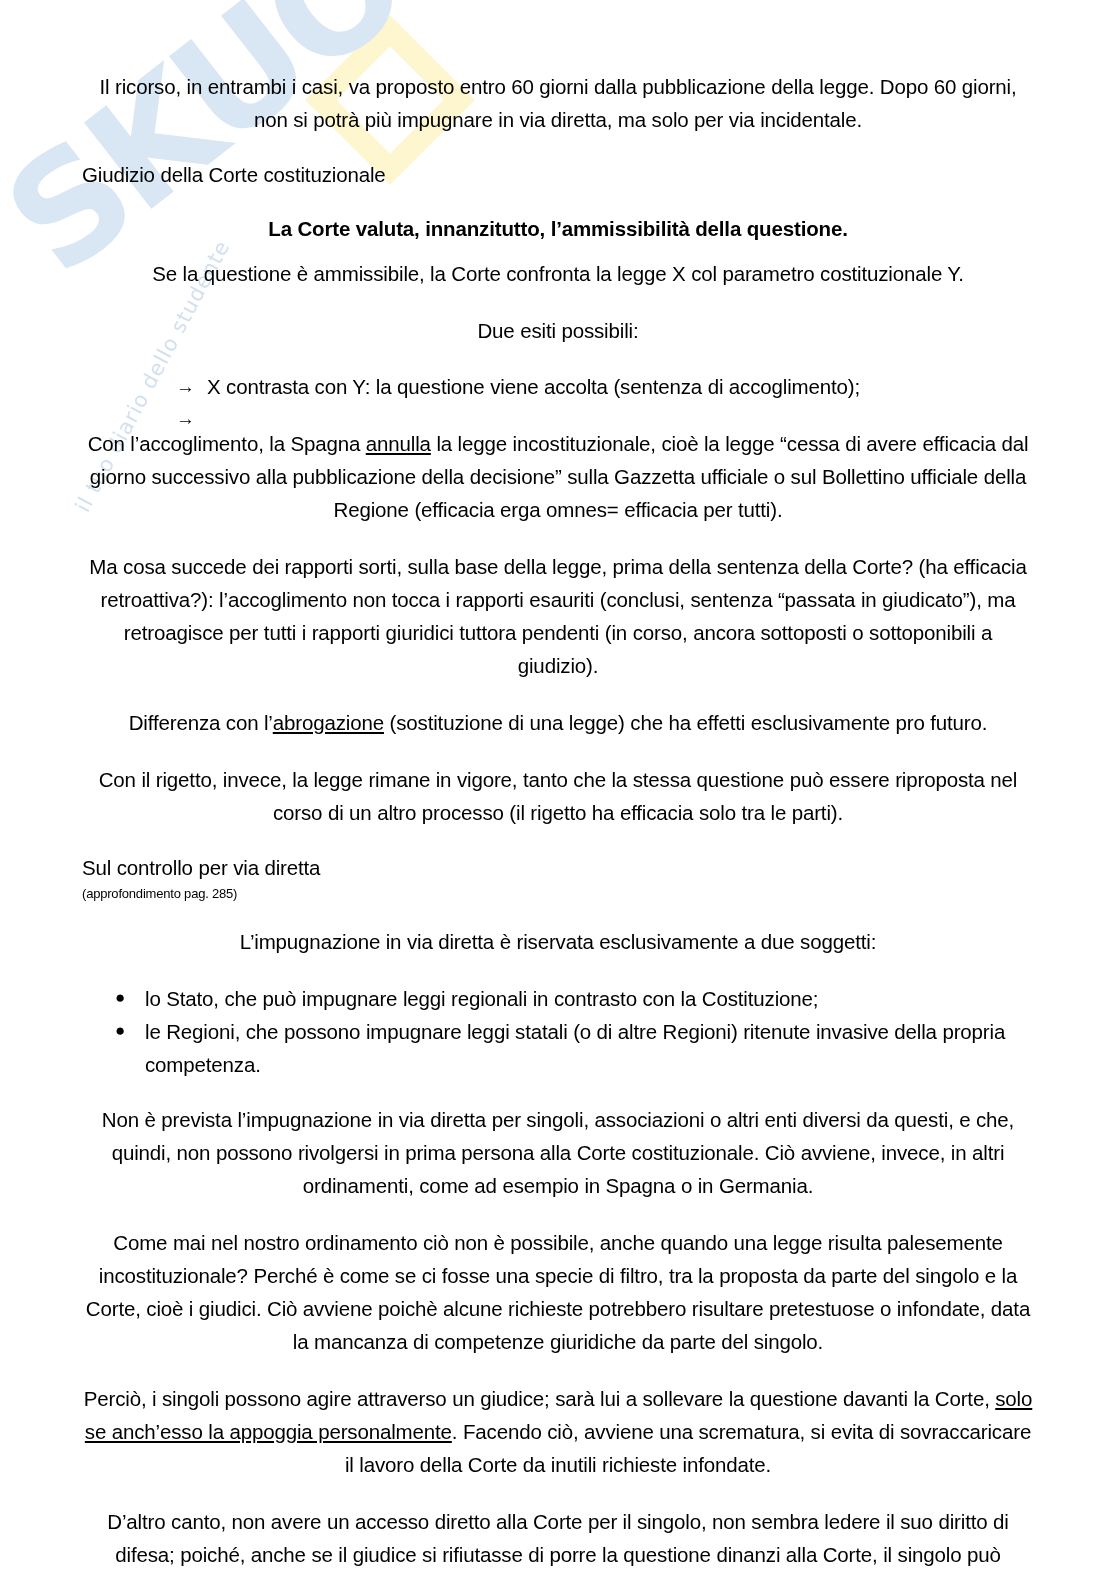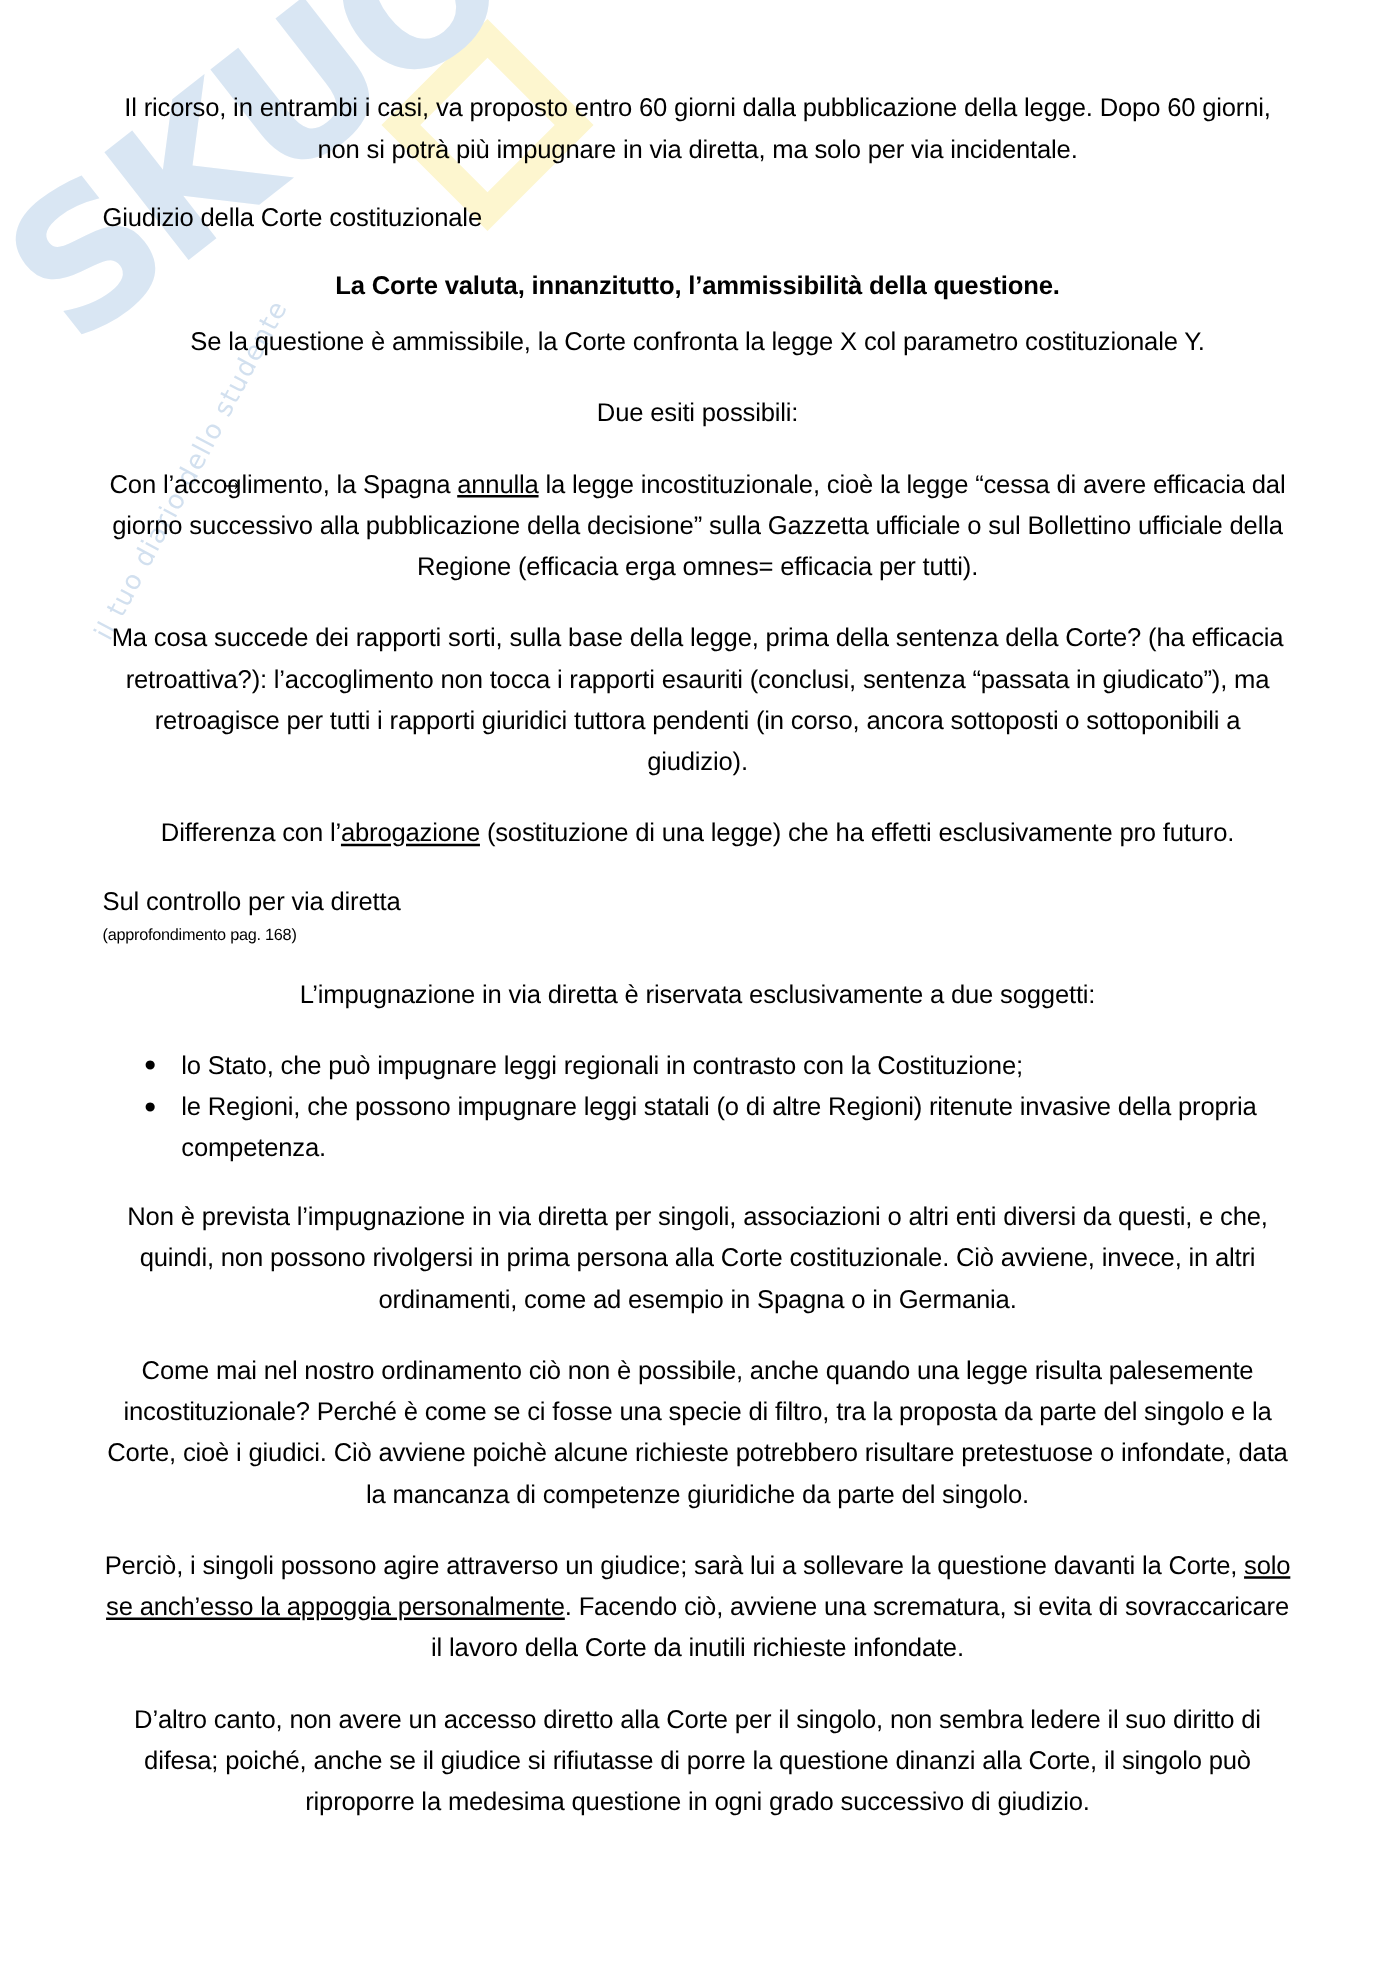--- a/index.html
+++ b/index.html
@@ -180,39 +180,41 @@
     <h2 class="heading">Giudizio della Corte costituzionale</h2>
 
     <p class="para nogap">La Corte valuta, innanzitutto, l’ammissibilità della questione.</p>
     <p class="para">Se la questione è ammissibile, la Corte confronta la legge X col parametro costituzionale Y.</p>
 
     <p class="para">Due esiti possibili:</p>
 
     <ul class="arrow-list">
       <li>
         <span class="marker">→</span>
+        <span>X contrasta con Y: la questione viene accolta (sentenza di accoglimento);</span>
       </li>
       <li>
         <span class="marker">→</span>
       </li>
     </ul>
 
     <p class="para">
       <span>Con l’accoglimento, la Spagna </span><u class="ul">annulla</u><span> la legge incostituzionale, cioè la legge “cessa di avere efficacia dal giorno successivo alla pubblicazione della decisione” sulla Gazzetta ufficiale o sul Bollettino ufficiale della Regione (efficacia erga omnes= efficacia per tutti).</span>
     </p>
 
     <p class="para">Ma cosa succede dei rapporti sorti, sulla base della legge, prima della sentenza della Corte? (ha efficacia retroattiva?): l’accoglimento non tocca i rapporti esauriti (conclusi, sentenza “passata in giudicato”), ma retroagisce per tutti i rapporti giuridici tuttora pendenti (in corso, ancora sottoposti o sottoponibili a giudizio).</p>
 
     <p class="para">
       <span>Differenza con l’</span><u class="ul">abrogazione</u><span> (sostituzione di una legge) che ha effetti esclusivamente pro futuro.</span>
     </p>
 
+    <p class="para">Con il rigetto, invece, la legge rimane in vigore, tanto che la stessa questione può essere riproposta nel corso di un altro processo (il rigetto ha efficacia solo tra le parti).</p>
 
     <h2 class="heading nogap">Sul controllo per via diretta</h2>
-    <p class="subnote">(approfondimento pag. 168)</p>
+    <p class="subnote">(approfondimento pag. 285)</p>
 
     <p class="para">L’impugnazione in via diretta è riservata esclusivamente a due soggetti:</p>
 
     <ul class="bullet-list">
       <li>
         <span class="marker">●</span>
         <span>lo Stato, che può impugnare leggi regionali in contrasto con la Costituzione;</span>
       </li>
       <li>
         <span class="marker">●</span>

